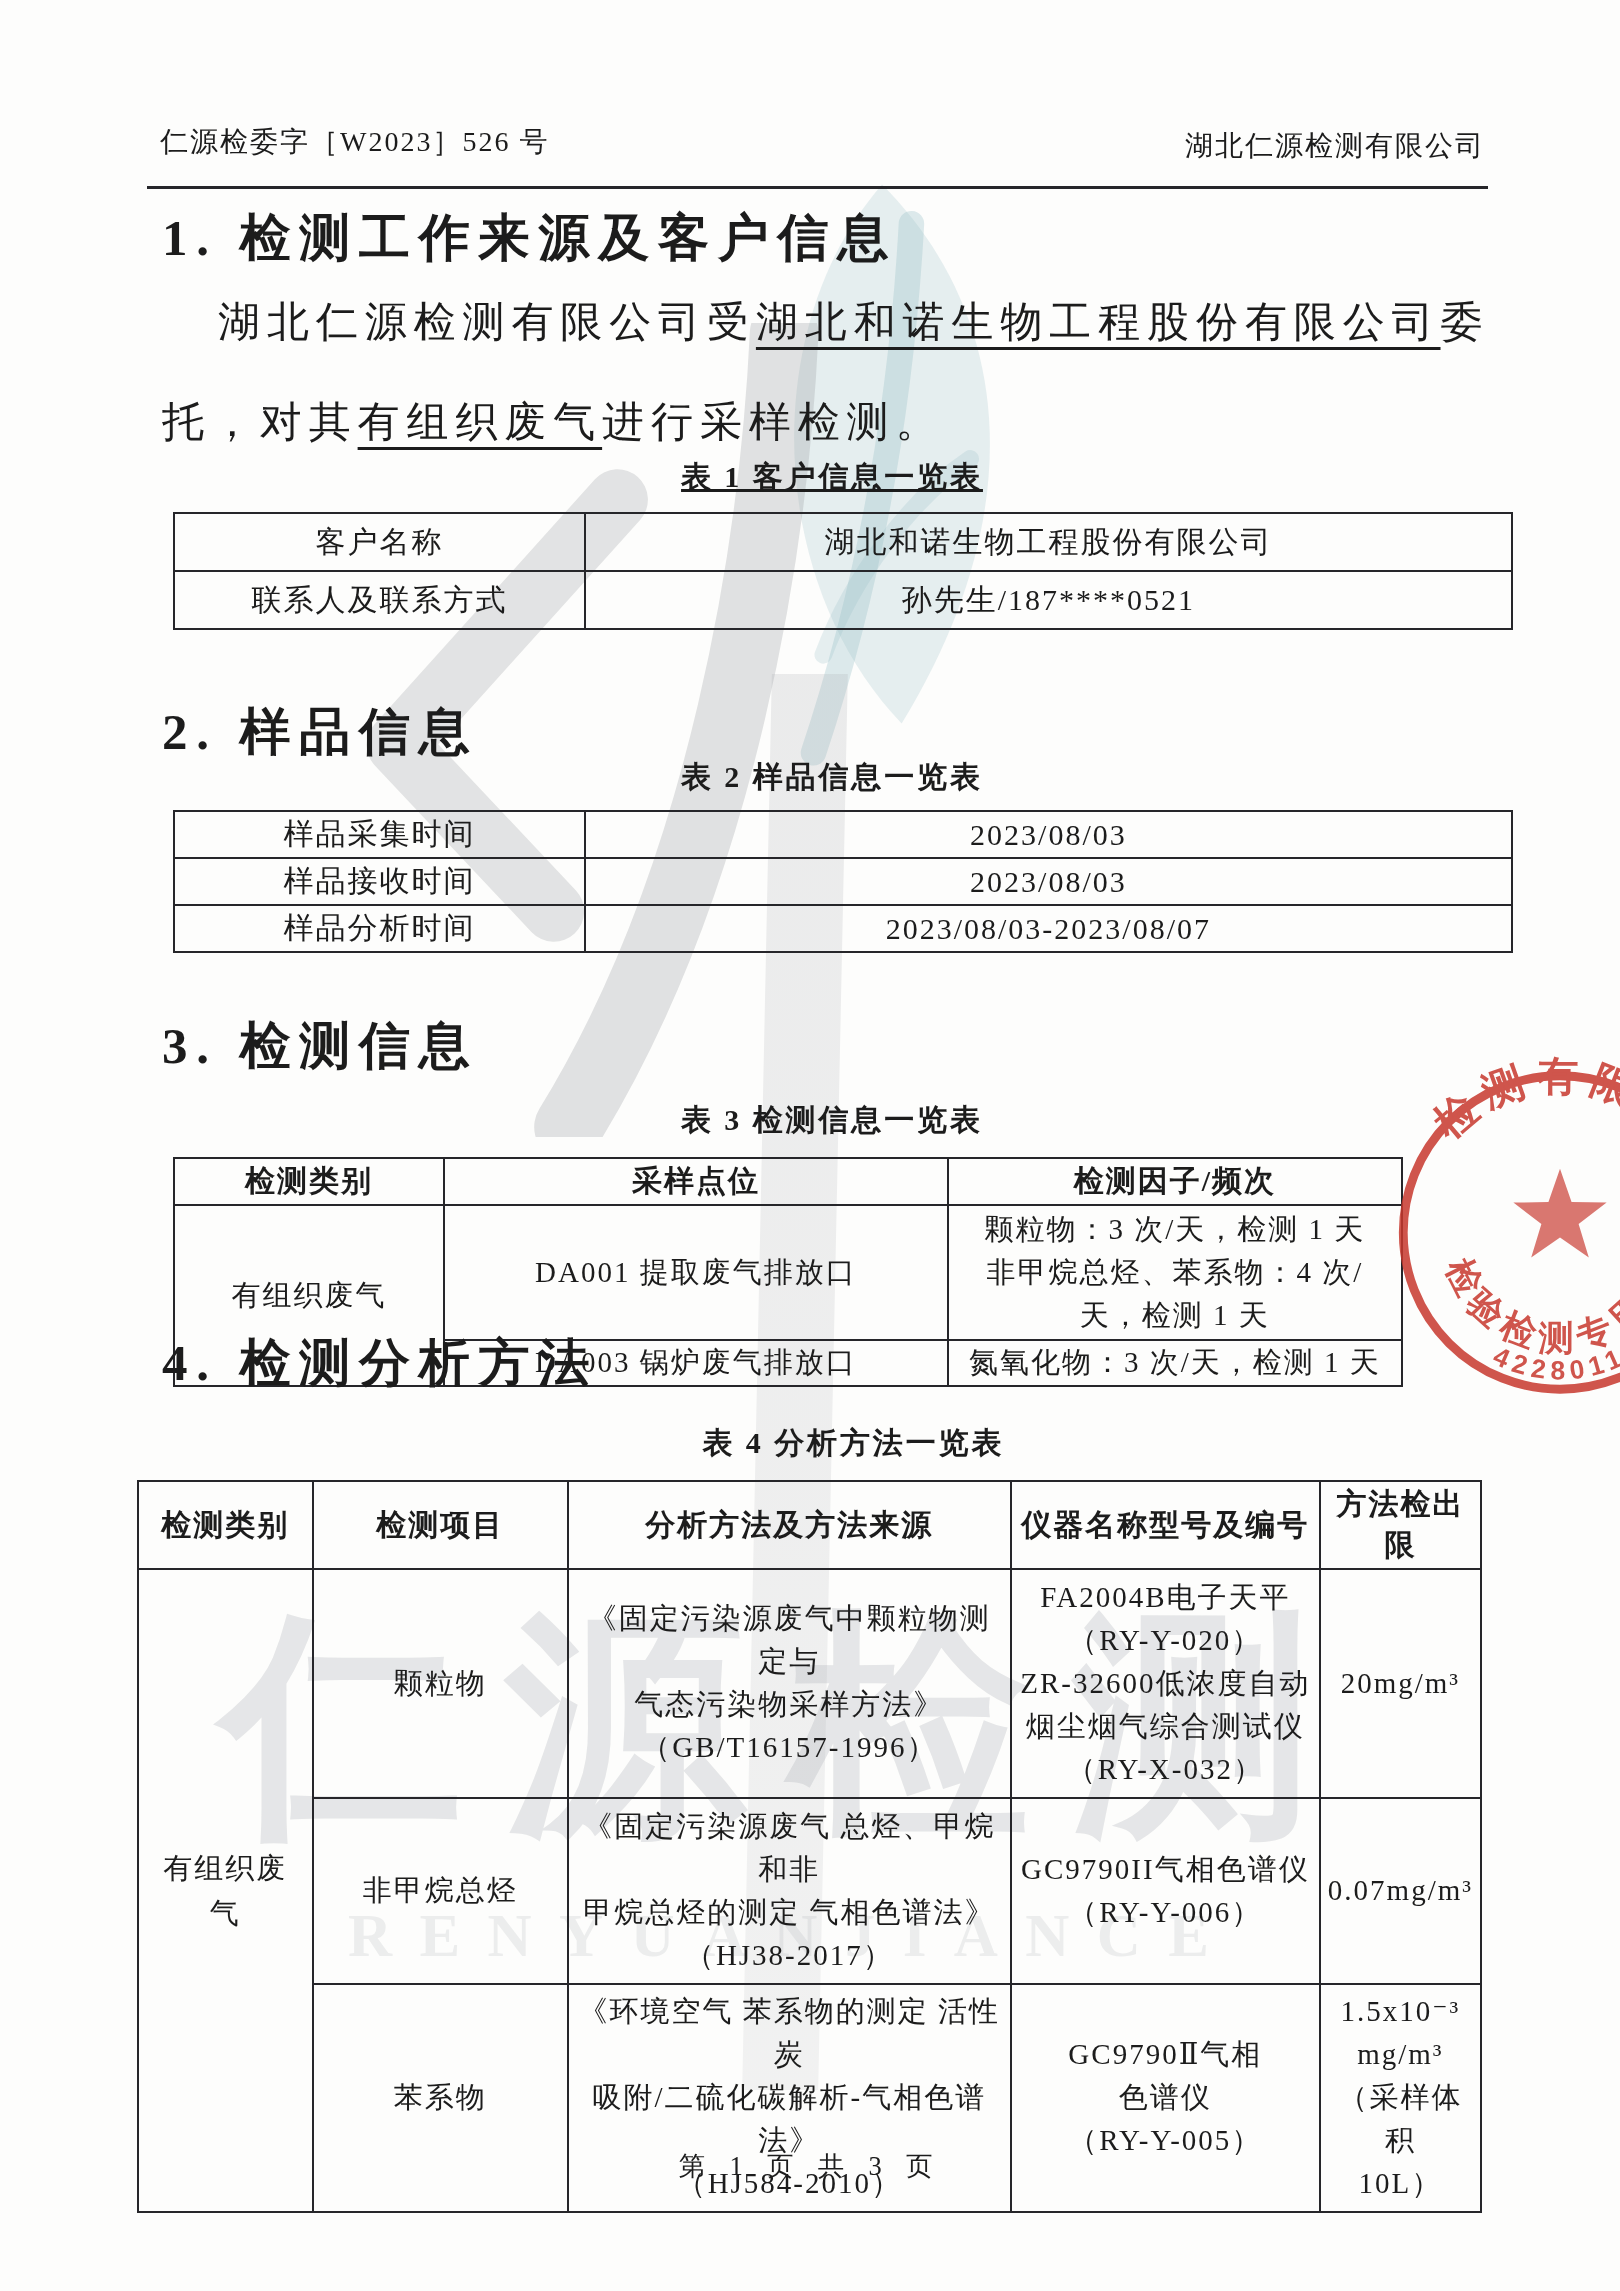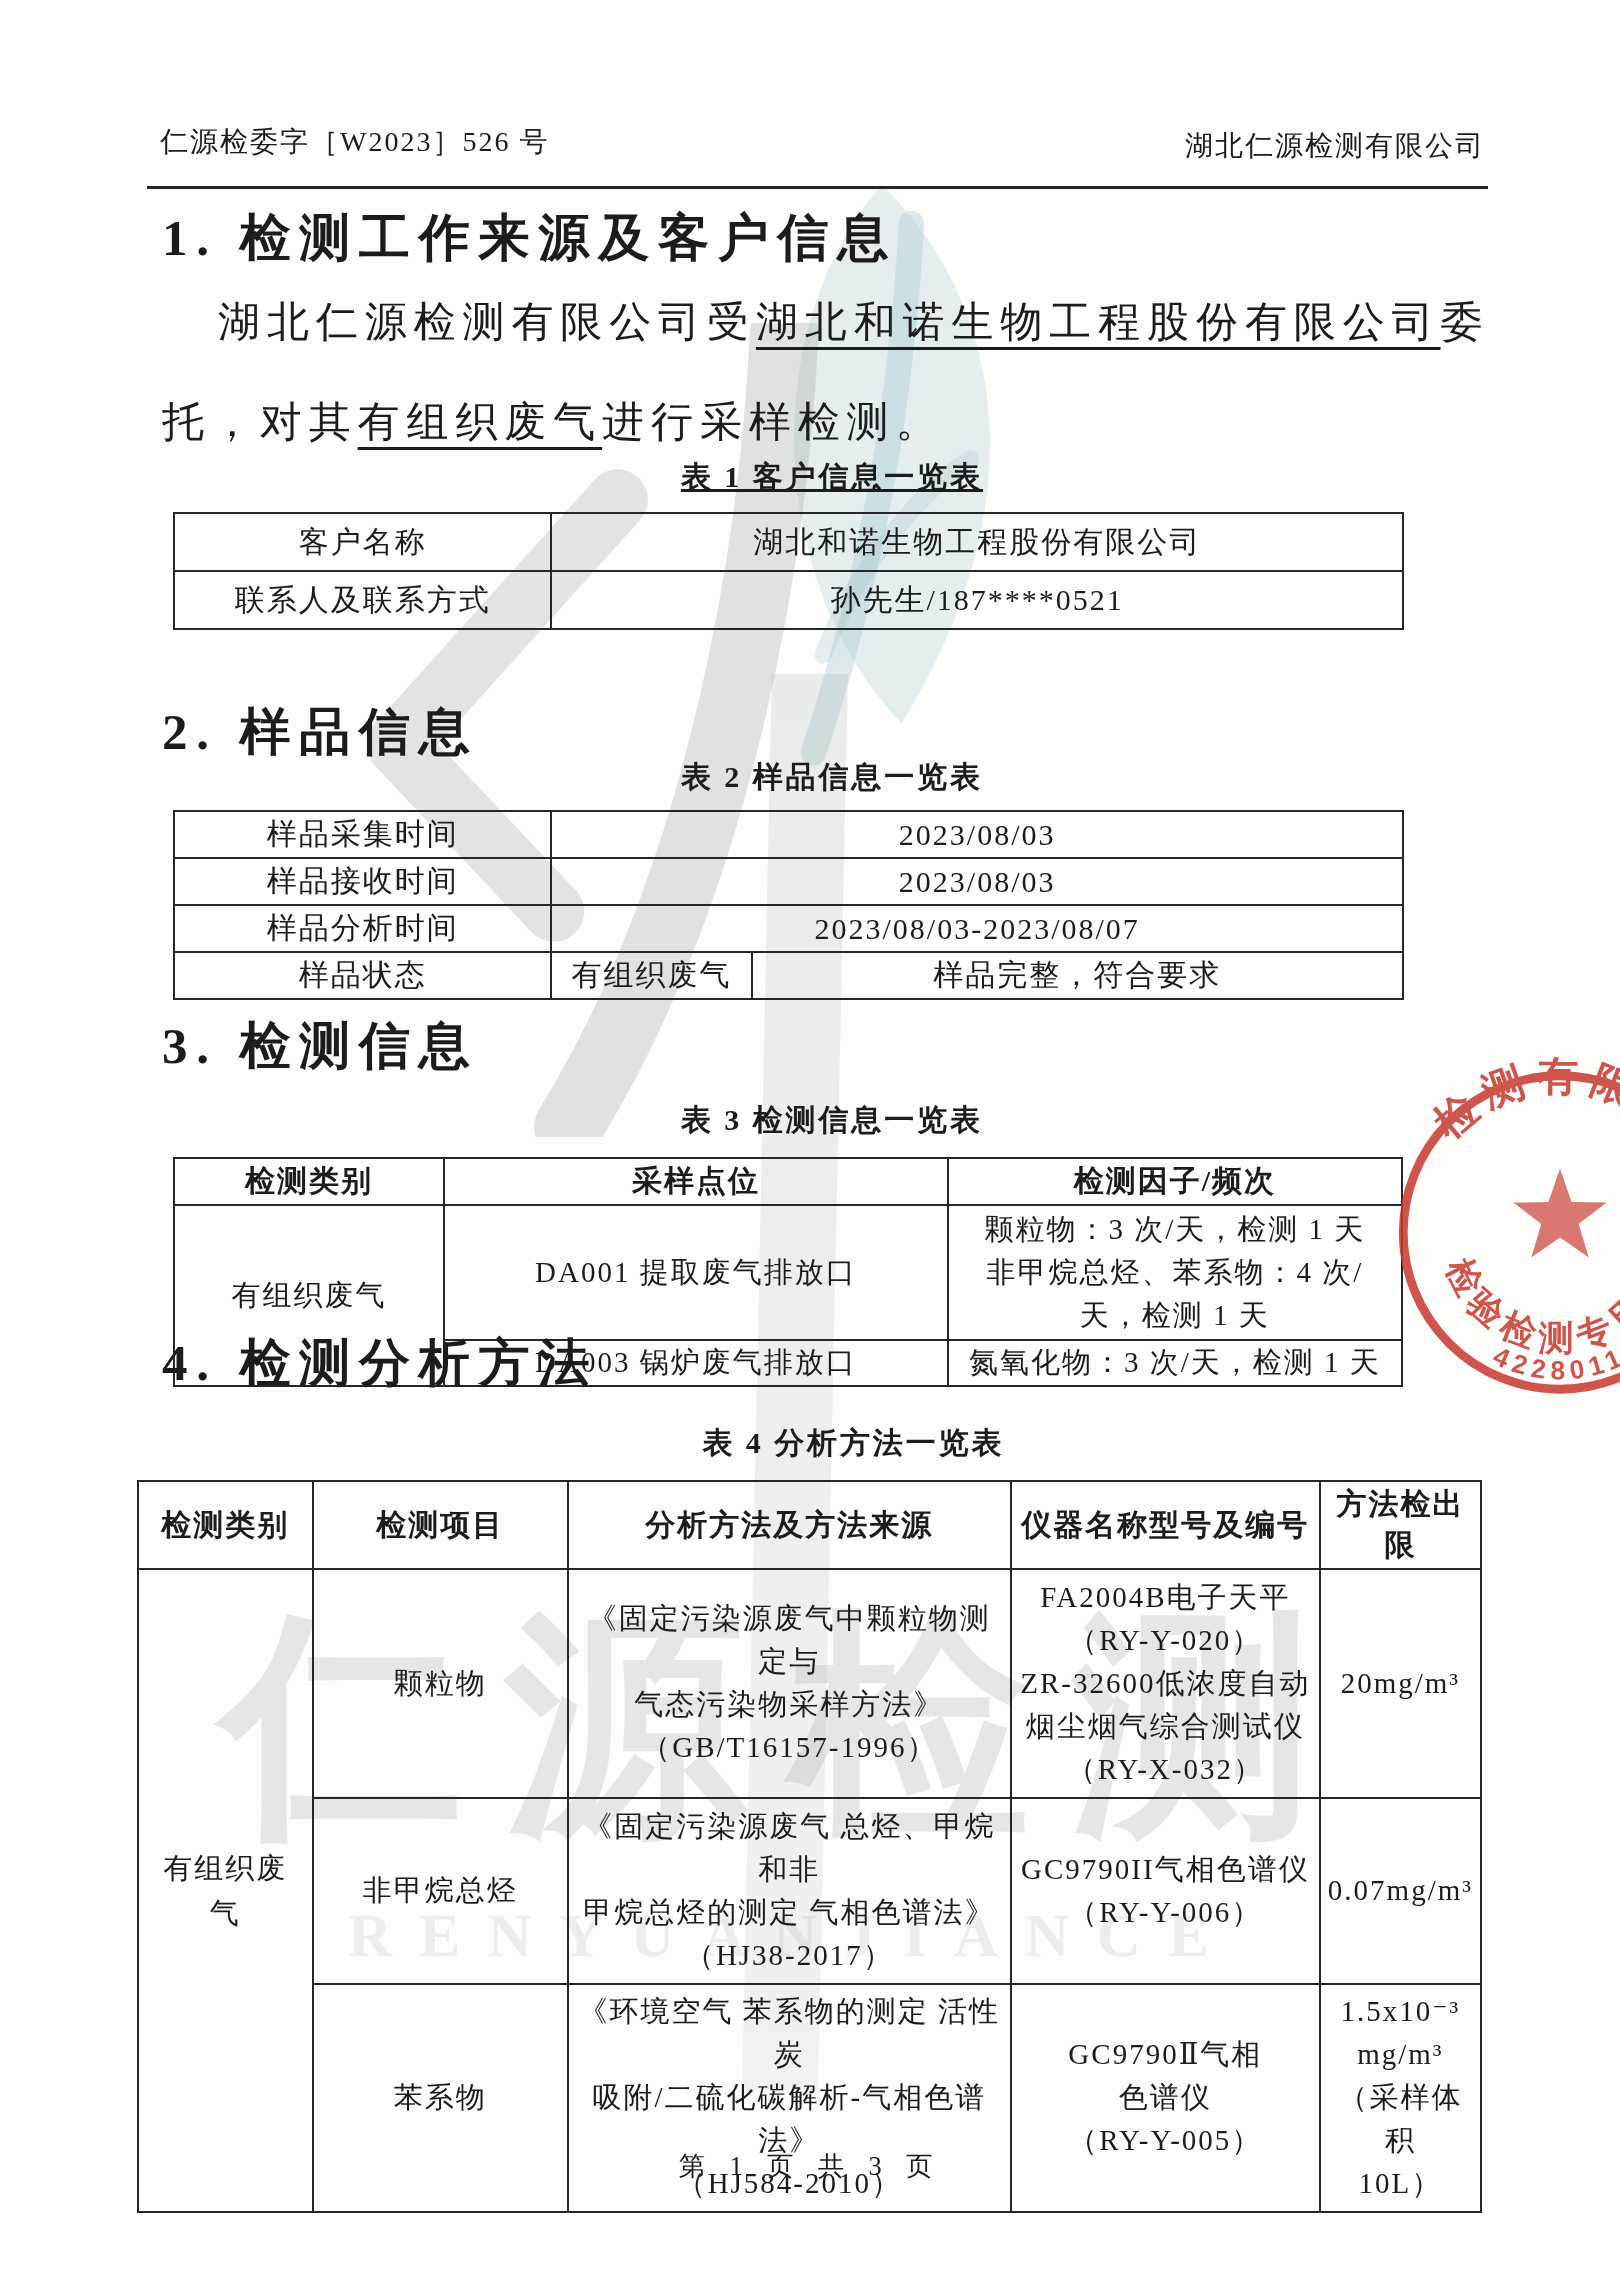--- a/index.html
+++ b/index.html
@@ -25,21 +25,21 @@
   .pl2{top:394px;}
   .u{text-decoration:underline;text-decoration-thickness:2.9px;text-underline-offset:10.8px;}
   
   .cap{width:1230px;left:173px;text-align:center;font-size:30px;font-weight:bold;letter-spacing:2.9px;padding-left:88px;box-sizing:border-box;}
   .cap1{top:457px;text-decoration:underline;} .cap2{top:757px;} .cap3{top:1100px;} .cap4{top:1423px;}
   
   table{border-collapse:collapse;table-layout:fixed;background:transparent;}
   td,th{border:2px solid #26262a;text-align:center;vertical-align:middle;
         font-size:30px;font-weight:normal;padding:2px 7.8px;letter-spacing:2px;box-sizing:border-box;}
   th{font-weight:bold;margin-top:31px;}
-  .t12{left:173px;width:1231px;}
+  .t12{left:173px;width:1340px;}
   .t1{top:512px;} .t1 td{height:58px;}
   .t2{top:810px;} .t2 td{height:47px;}
   .t3{left:173px;top:1157px;width:1230px;}
   .t3 th{height:39px;}
   .t3 td{font-size:29px;}
   .t4{left:137px;top:1480px;width:1345px;}
   .t4 th{height:72px;font-size:30px;}
   .t4 td{font-size:29px;line-height:43px;padding:5.9px 5.9px;}
   .cat-wrap{width:4.3em;margin:0 auto;line-height:45px;}
   .factor-line{line-height:43px;}
@@ -115,25 +115,20 @@
       <td>样品采集时间</td>
       <td colspan="2">2023/08/03</td>
     </tr>
     <tr>
       <td>样品接收时间</td>
       <td colspan="2">2023/08/03</td>
     </tr>
     <tr>
       <td>样品分析时间</td>
       <td colspan="2">2023/08/03-2023/08/07</td>
-    </tr>
-    <tr>
-      <td>样品状态</td>
-      <td>有组织废气</td>
-      <td>样品完整，符合要求</td>
     </tr>
   </tbody>
     </table>
 
   <div class="abs h h3">3. 检测信息</div>
   <div class="abs cap cap3">表 3 检测信息一览表</div>
   <table class="t3 abs">
     <colgroup>
         <col style="width:22%">
         <col style="width:41%">

